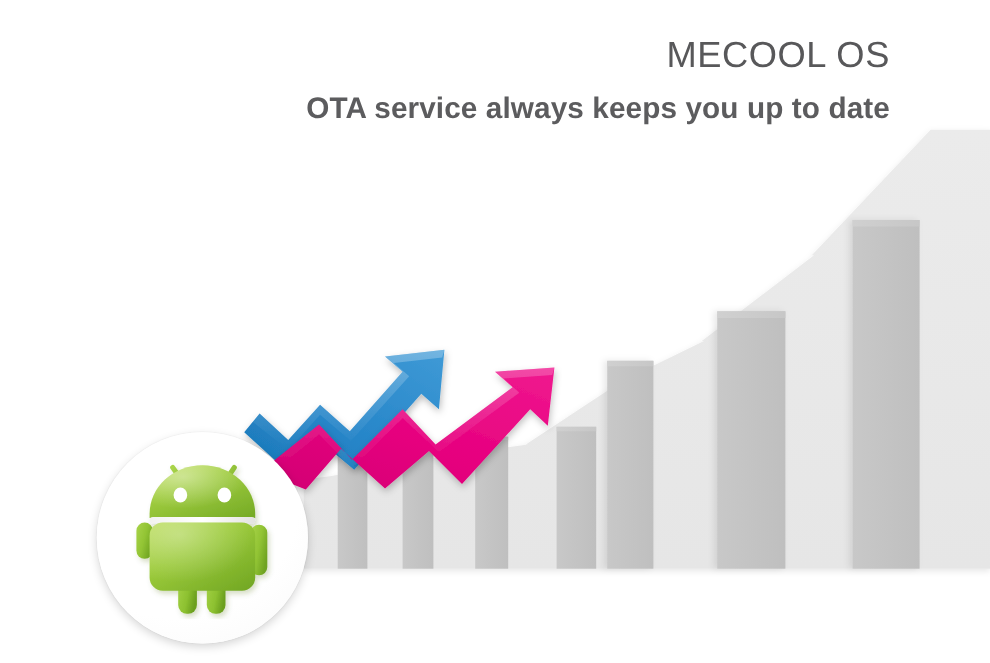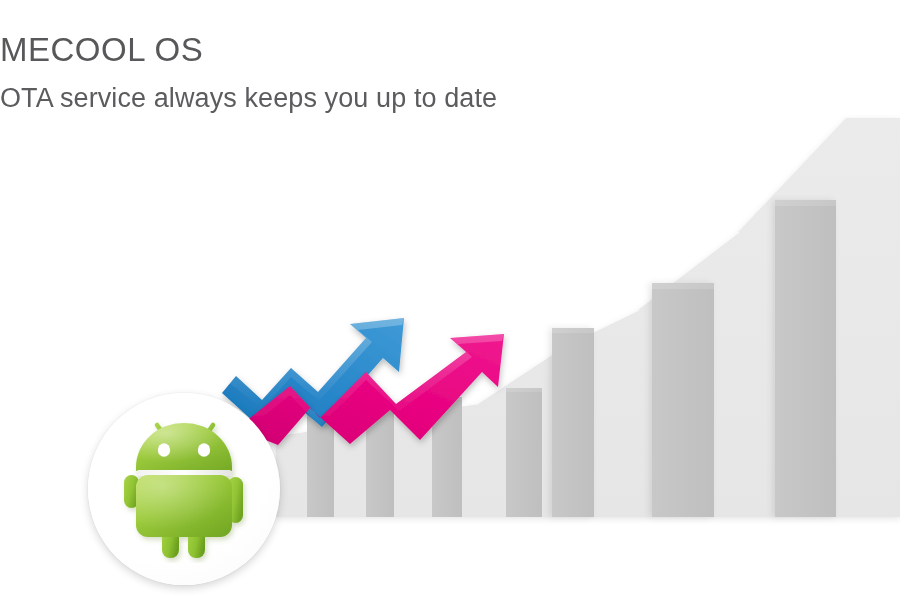--- a/index.html
+++ b/index.html
@@ -13,34 +13,34 @@
   #stage {
     position:relative;
     width:900px; height:603px;
     background:#ffffff;
     overflow:hidden;
   }
 
   
   #headings {
     position:absolute; left:0; top:0; width:809px;
-    text-align:left; z-index:40;
+    text-align:right; z-index:40;
     pointer-events:none;
   }
   #title {
     font-size:33px;
     font-weight:400;
     color:#58585a;
     letter-spacing:0.5px;
     line-height:1;
     margin-top:33px;
   }
   #subtitle {
     font-size:27px;
-    font-weight:400;
+    font-weight:700;
     color:#5c5c5e;
     letter-spacing:0.1px;
     line-height:1;
     margin-top:19px;
   }
 
   
   #chart-wrap {
     position:absolute; left:0; top:0;
     width:900px; height:603px;

